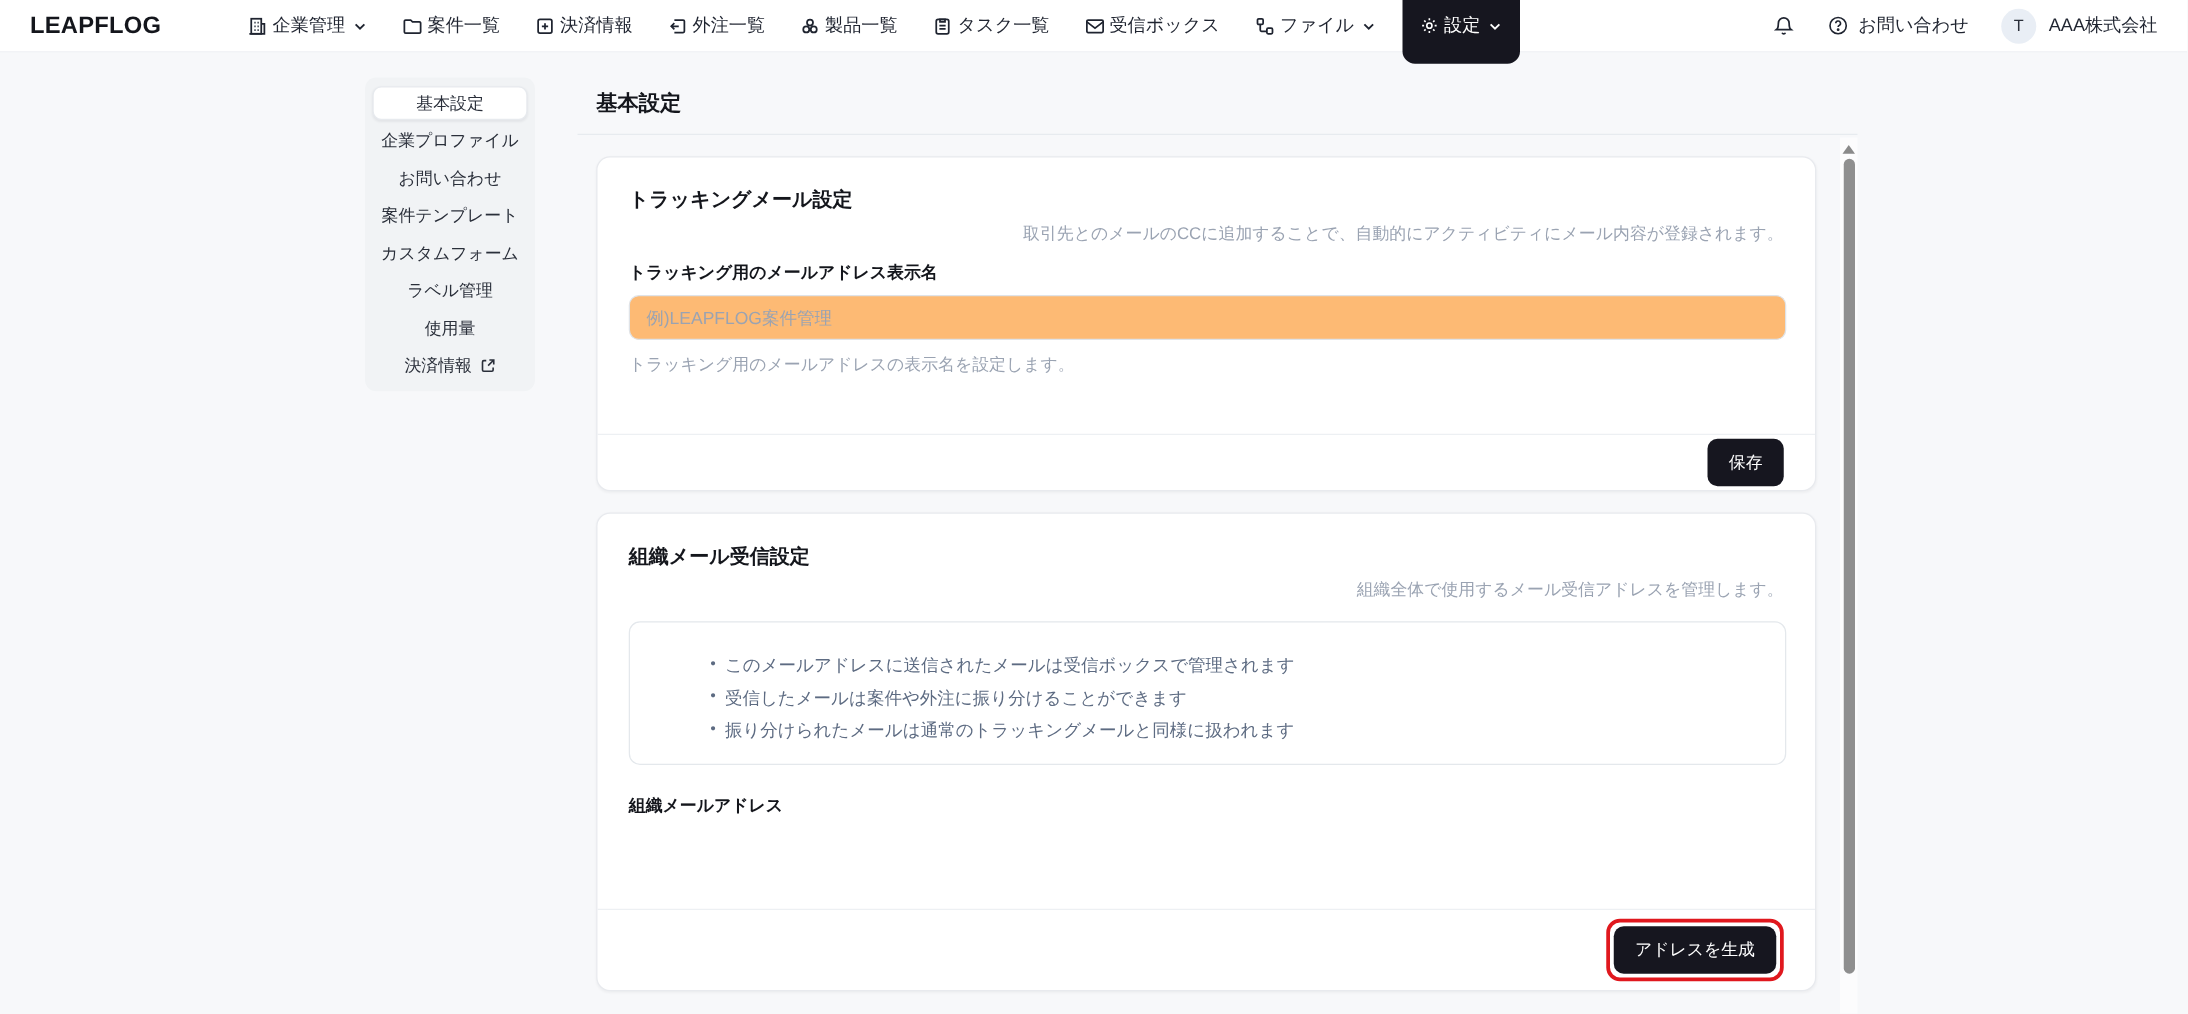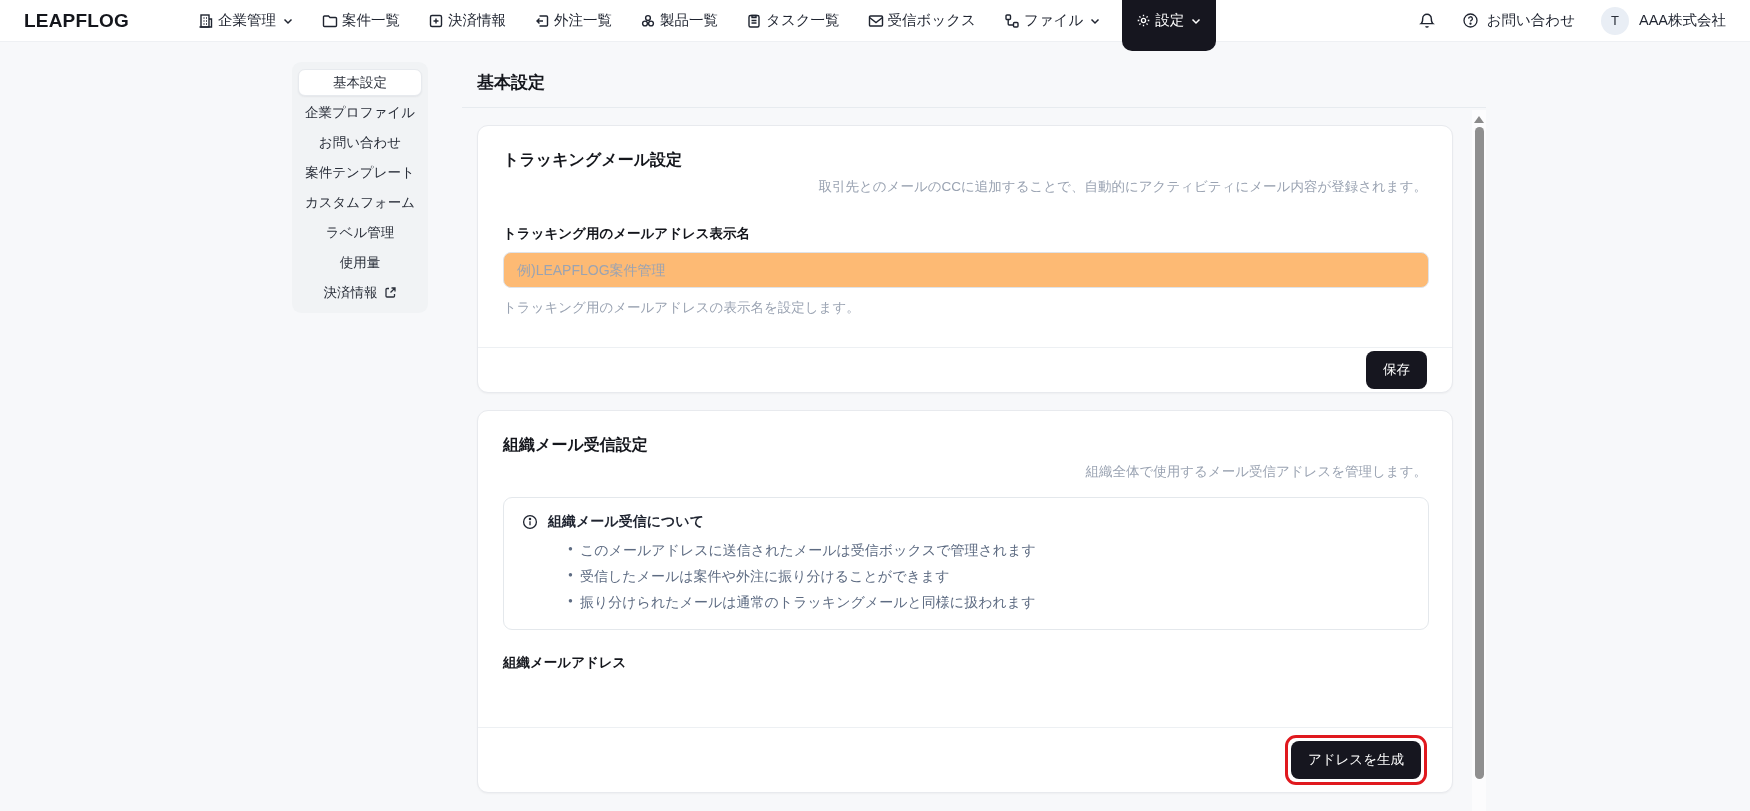--- a/index.html
+++ b/index.html
@@ -59,21 +59,21 @@
 
   .card {
     position:absolute; left:15px; width:976px; background:#ffffff;
     border:1px solid #e8eaee; border-radius:11px; box-shadow:0 1px 2px rgba(20,24,32,.04);
   }
   .card-1 { top:83px; height:268px; }
   .card-2 { top:368px; height:383px; }
   .card-body { padding:24px 25px 0 25px; }
   .card-title { font-size:16px; font-weight:bold; color:#14161c; }
   .card-desc { font-size:13.5px; color:#9aa3b2; margin-top:7px;text-align:right; }
-  .field-label { font-size:13.5px; font-weight:bold; color:#14161c; margin-top:29px; }
+  .field-label { font-size:13.5px; font-weight:bold; color:#14161c; margin-top:13px; }
   .text-input {
     margin-top:9px; width:926px; height:36px; border:1px solid #dfe3e8; border-radius:8px;
     padding:0 13px; font-size:14px; color:#1f2430; background:#fdba74; outline:none;
     font-family:"Liberation Sans","DejaVu Sans",sans-serif;
   }
   .text-input::placeholder { color:#9aa3b2; }
   .text-input.disabled { background:#f7f8f9; }
   .field-help { font-size:13.5px; color:#9aa3b2; margin-top:11px; }
   .card-footer {
     position:absolute; left:0; right:0; bottom:0; border-top:1px solid #edf0f3;
@@ -297,30 +297,20 @@
         <button class="btn-dark">保存</button>
       </div>
     </section>
 
     <section class="card card-2">
       <div class="card-body">
         <h2 class="card-title">組織メール受信設定</h2>
         <p class="card-desc">組織全体で使用するメール受信アドレスを管理します。</p>
 
         <div class="info-box">
-          <div class="info-head">
-            <span>
-              <svg width="16" height="16" viewBox="0 0 16 16" fill="none" stroke="#1f2430" stroke-width="1.3">
-                  <circle cx="8" cy="8" r="6.4"></circle>
-                  <path d="M8 7.2v4"></path>
-                  <circle cx="8" cy="4.9" r="0.6" fill="#1f2430"></circle>
-                </svg>
-            </span>
-            <span>組織メール受信について</span>
-          </div>
           <ul class="info-list">
             <li>
                 <span>このメールアドレスに送信されたメールは受信ボックスで管理されます</span>
               </li>
             <li>
                 <span>受信したメールは案件や外注に振り分けることができます</span>
               </li>
             <li>
                 <span>振り分けられたメールは通常のトラッキングメールと同様に扱われます</span>
               </li>

